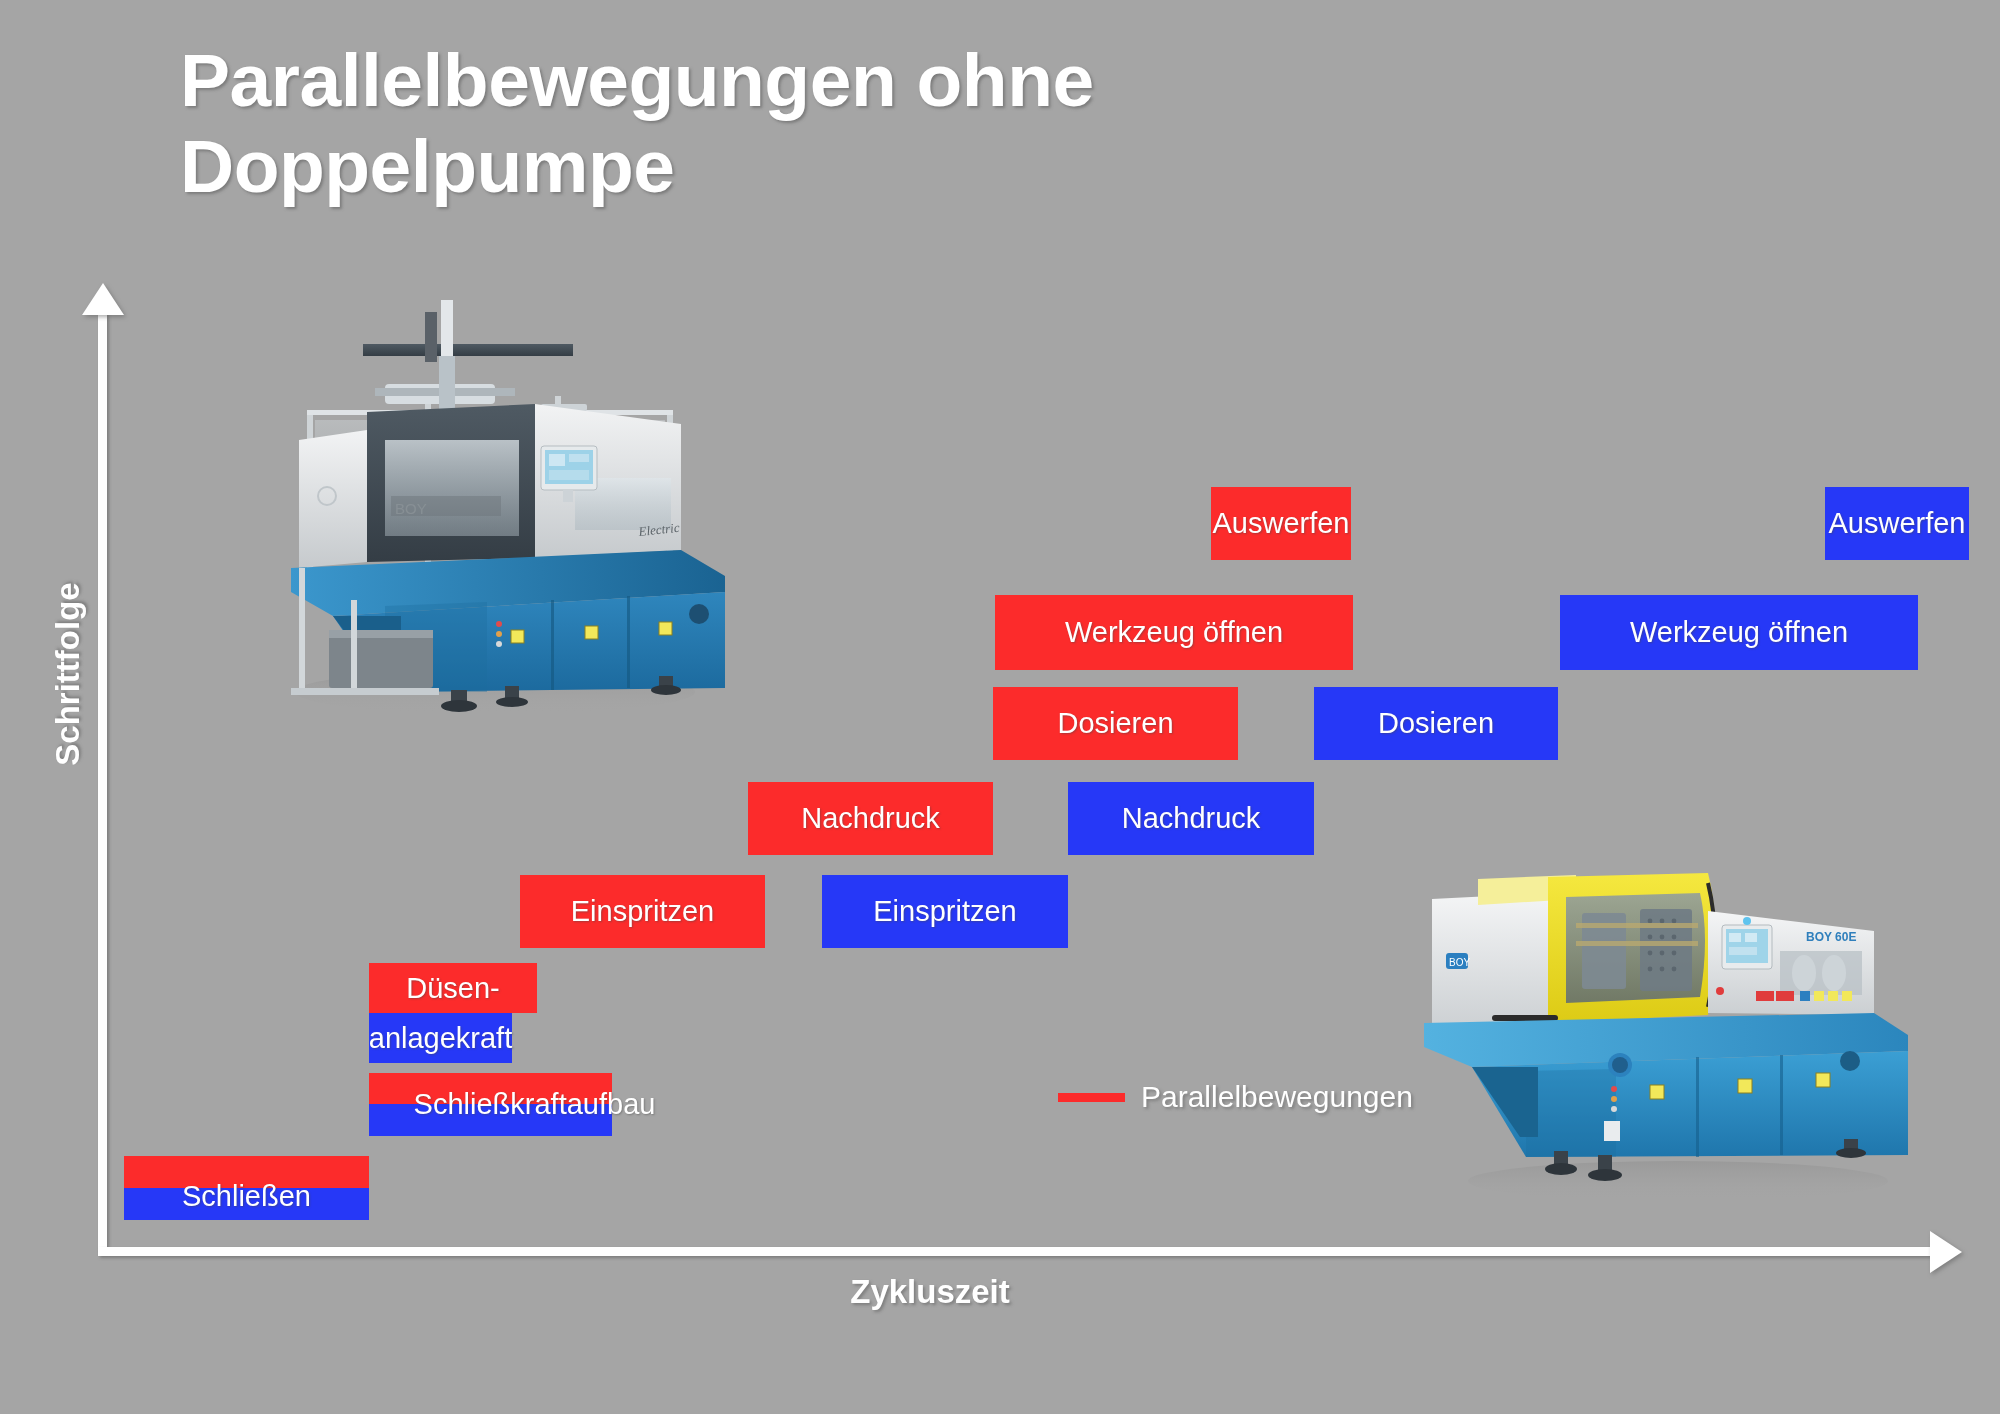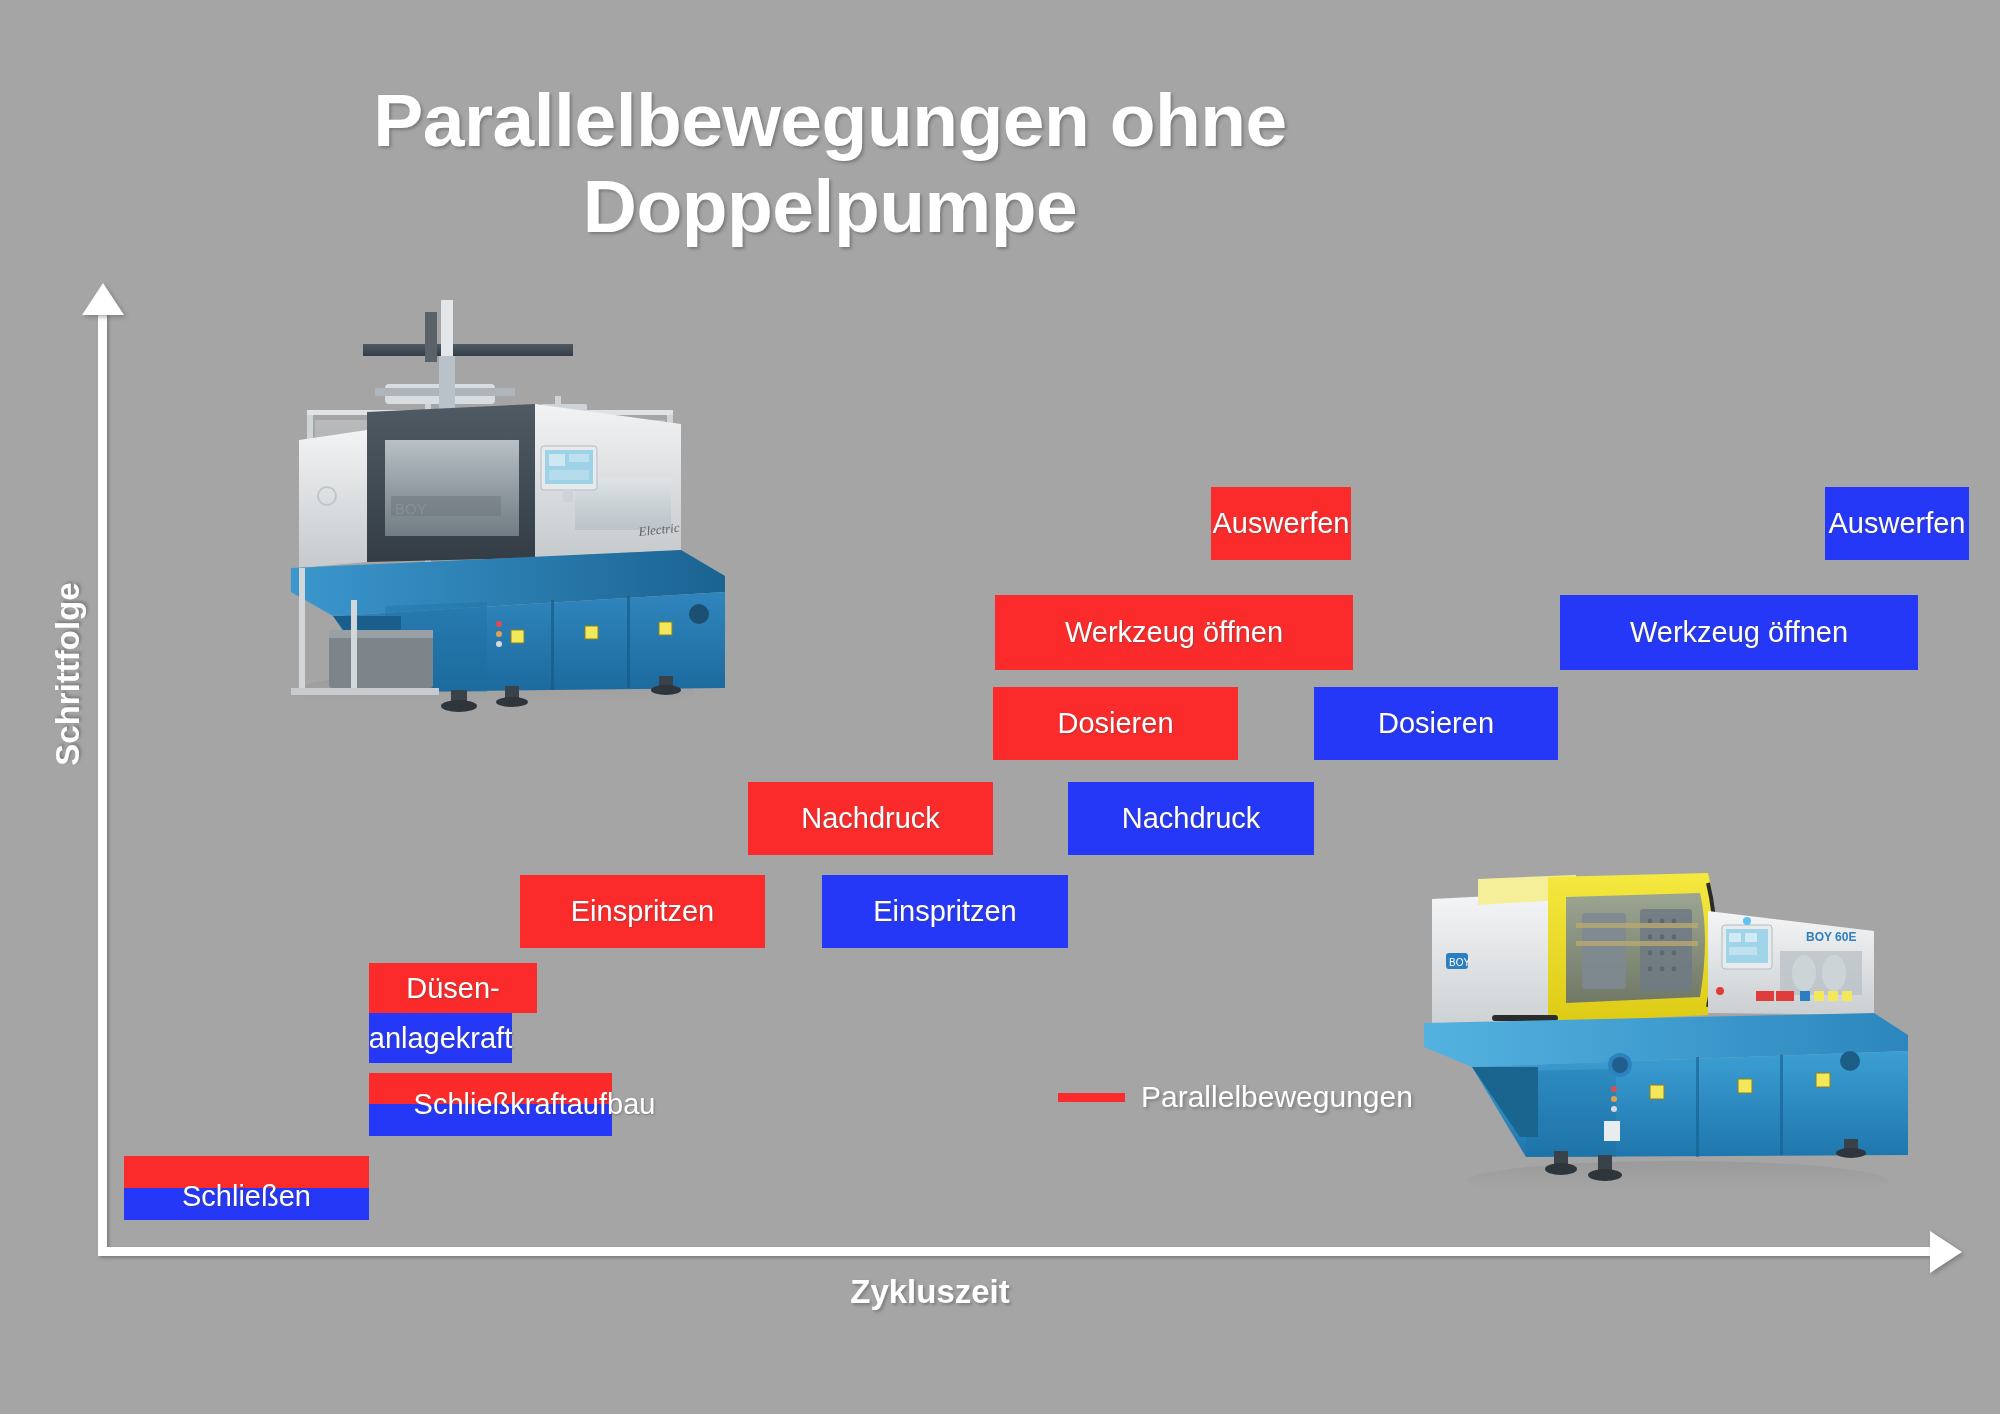--- a/index.html
+++ b/index.html
@@ -18,29 +18,27 @@
     background: #a5a5a5;
     overflow: hidden;
   }
 
   
   #title {
     position: absolute;
     left: 180px;
     top: 38px;
     width: 1300px;
-    text-align: center;
     font-size: 75px;
     font-weight: bold;
     line-height: 1.14;
     color: #ffffff;
     letter-spacing: -0.5px;
     text-shadow: 2px 2px 3px rgba(90,90,90,0.55);
     white-space: pre-line;
-    margin-top: 40px;
   }
 
   
   .axis-line {
     position: absolute;
     background: #ffffff;
     box-shadow: 2px 2px 3px rgba(90,90,90,0.5);
   }
   #y-axis-line {
     left: 98px;

